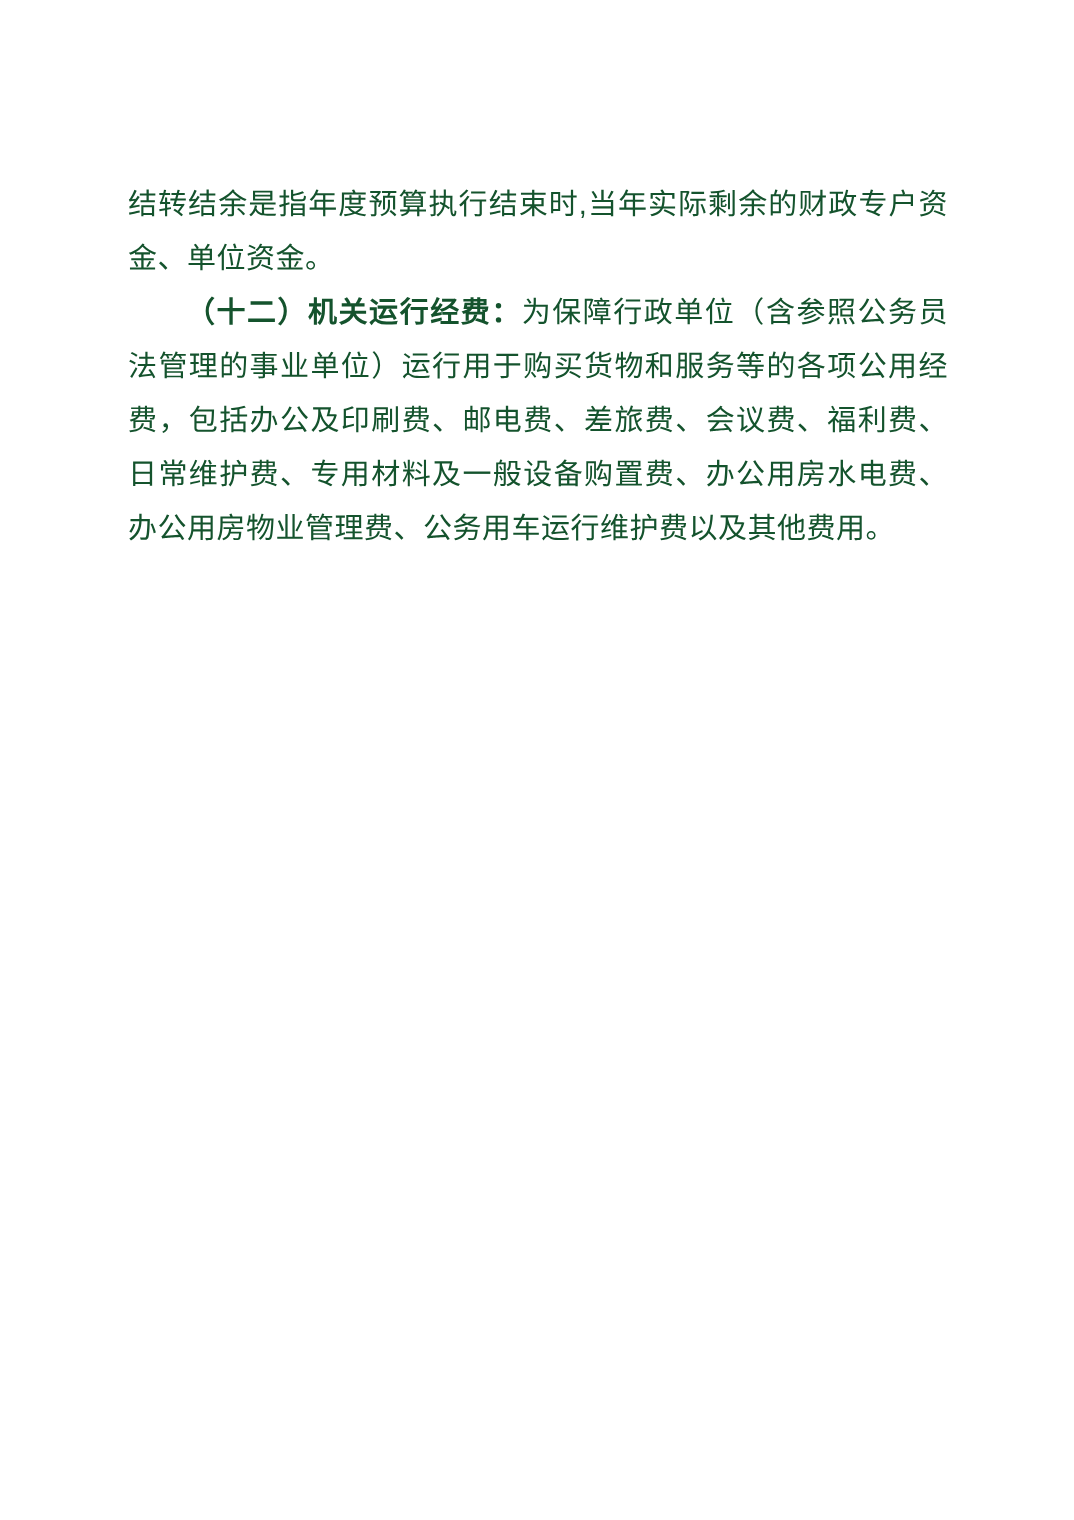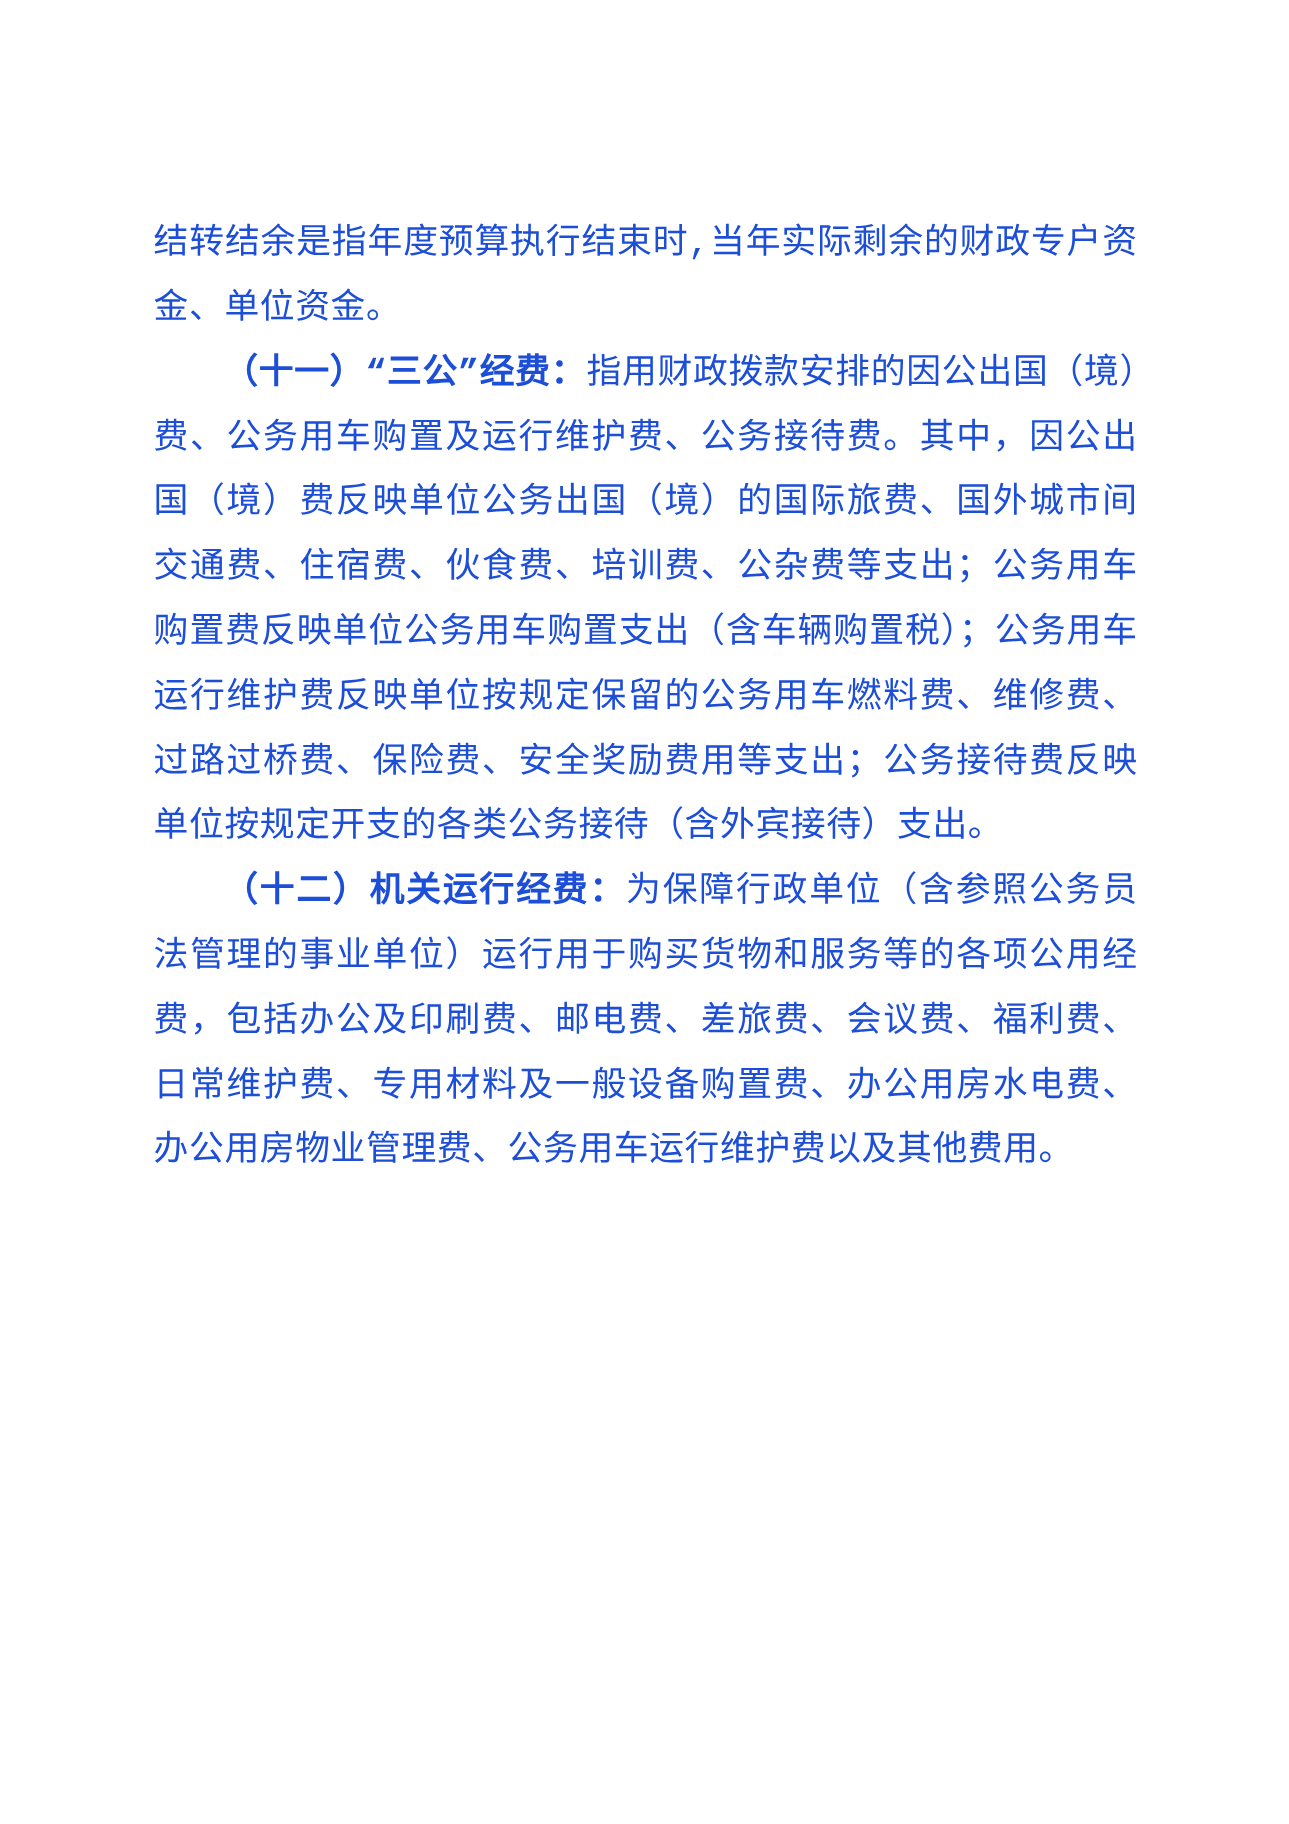--- a/index.html
+++ b/index.html
@@ -6,22 +6,22 @@
     margin: 0;
     padding: 0;
     background: #ffffff;
   }
   .page {
     position: relative;
     width: 1074px;
     height: 1096px;
     background: #ffffff;
     overflow: hidden;
-    font-family: Liberation Mono, monospace;
-    color: #1d4ed8;
+    font-family: Liberation Sans, sans-serif;
+    color: #14532d;
   }
   .doc {
     position: absolute;
     left: 128px;
     top: 177px;
     width: 820px;
     font-size: 29px;
     line-height: 54px;
     text-align: justify;
     text-justify: inter-character;
@@ -41,18 +41,17 @@
 </head>
 <body>
 
 <div class="page">
   <div class="doc">
 
     <p class="para"><span class="body">结转结余是指年度预算执行结束时,当年实际剩余的财政专户资金、单位资金。</span></p>
 
 
 
-    <p class="para indent"><span class="lead">（十一）“三公”经费：</span><span class="body">指用财政拨款安排的因公出国（境）费、公务用车购置及运行维护费、公务接待费。其中，因公出国（境）费反映单位公务出国（境）的国际旅费、国外城市间交通费、住宿费、伙食费、培训费、公杂费等支出；公务用车购置费反映单位公务用车购置支出（含车辆购置税）；公务用车运行维护费反映单位按规定保留的公务用车燃料费、维修费、过路过桥费、保险费、安全奖励费用等支出；公务接待费反映单位按规定开支的各类公务接待（含外宾接待）支出。</span></p>
 
     <p class="para indent"><span class="lead">（十二）机关运行经费：</span><span class="body">为保障行政单位（含参照公务员法管理的事业单位）运行用于购买货物和服务等的各项公用经费，包括办公及印刷费、邮电费、差旅费、会议费、福利费、日常维护费、专用材料及一般设备购置费、办公用房水电费、办公用房物业管理费、公务用车运行维护费以及其他费用。</span></p>
 
   </div>
 </div>
 
 </body></html>

